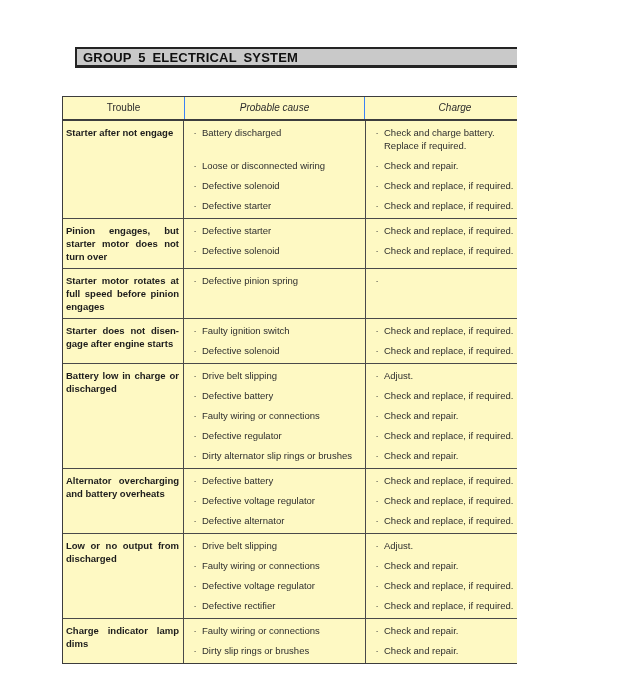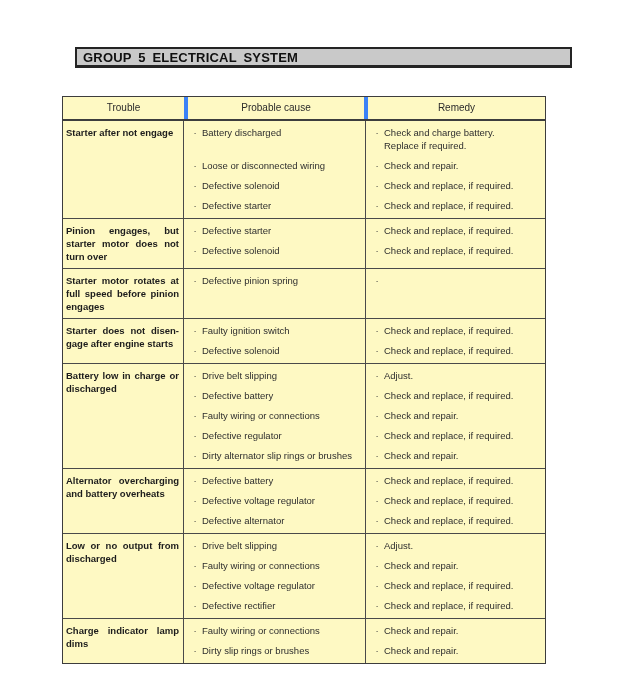--- a/index.html
+++ b/index.html
@@ -4,21 +4,21 @@
 <style>
   html, body {
     margin: 0;
     padding: 0;
     background: #ffffff;
     font-family: "Liberation Sans", "DejaVu Sans", sans-serif;
     color: #222;
   }
   .page {
     position: relative;
-    width: 627px;
+    width: 517px;
     height: 696px;
     background: #ffffff;
     overflow: hidden;
   }
 
   
   .title-bar {
     position: absolute;
     left: 75px;
     top: 47px;
@@ -57,21 +57,22 @@
     border-bottom: 2px solid #3d3d3d;
   }
   .thead .th {
     font-size: 10px;
     font-weight: normal;
     color: #2b2b2b;
     text-align: center;
     padding: 5px 2px 6px 2px;
   }
   .thead .th + .th {
-    border-left: 4px solid #3b82f6;
+    border-left: 1px solid #3b82f6;
+    font-style: italic;
   }
 
   .row {
     position: relative;
     display: grid;
     grid-template-columns: 121px 1fr;
     border-bottom: 1px solid #4a4a4a;
   }
   .row:last-child {
     border-bottom: none;
@@ -139,21 +140,21 @@
 <div class="page">
 
   <div class="title-bar">
     <span class="title-text">GROUP 5 ELECTRICAL SYSTEM</span>
   </div>
 
   <div class="ts-table">
     <div class="thead">
       <div class="th">Trouble</div>
       <div class="th">Probable cause</div>
-      <div class="th">Remedy</div>
+      <div class="th">Charge</div>
     </div>
     <div>
   <div class="row">
     <div class="trouble-cell">Starter after not engage</div>
     <div class="pairs">
   <div class="pair">
     <div class="item cause-item">
       <span class="bullet">·</span>
       <span class="txt">Battery discharged</span>
     </div>

